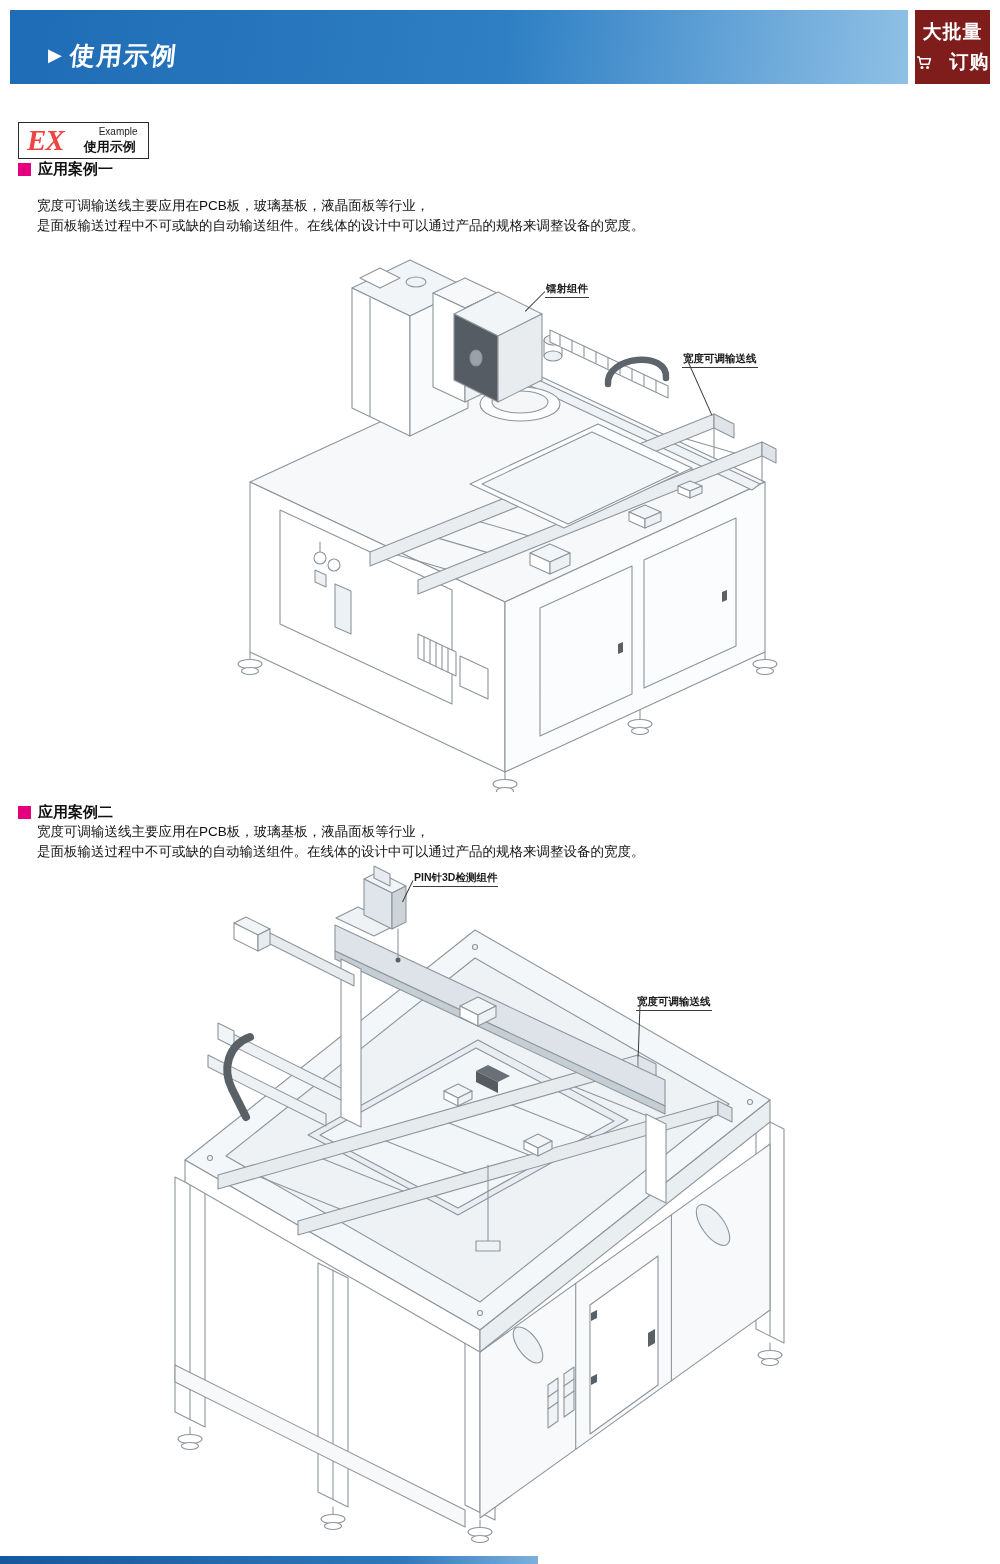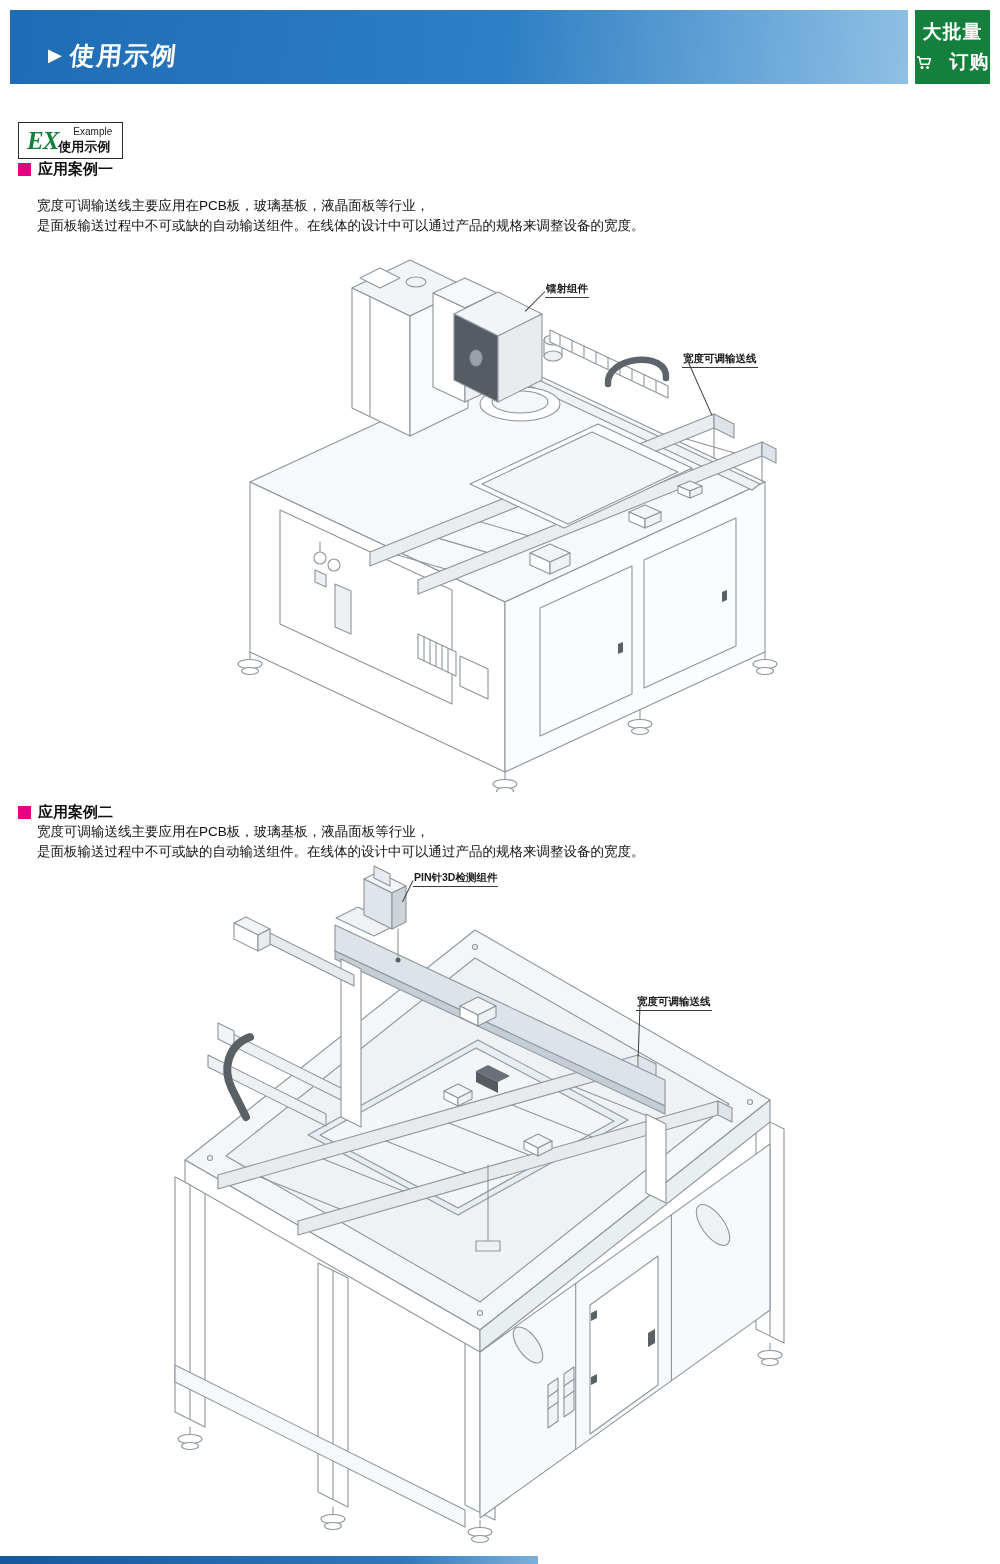--- a/index.html
+++ b/index.html
@@ -8,31 +8,31 @@
 
   
   .banner { position:absolute; left:10px; top:10px; right:92px; height:74px;
     background:linear-gradient(96deg,#1e6cb5 0%, #2e7fc4 55%, #8fc0e5 100%);
     display:flex; align-items:center; padding-left:20px; }
   .banner .title { font-size:40px; font-weight:bold; color:#fff; letter-spacing:3px; line-height:1; }
   .banner .subwrap { display:flex; align-items:center; margin-left:18px; margin-top:16px; }
   .banner .arrow { color:#fff; font-size:18px; margin-right:8px; line-height:1; }
   .banner .subtitle { color:#fff; font-size:25px; font-weight:bold; letter-spacing:2px; transform:skewX(-6deg); line-height:1; }
 
-  .corner-badge { position:absolute; right:10px; top:10px; width:75px; height:74px; background:#15803d;
+  .corner-badge { position:absolute; right:10px; top:10px; width:75px; height:74px; background:#7f1d1d;
     color:#fff; display:flex; flex-direction:column; align-items:center; justify-content:center; gap:4px; }
   .corner-badge .l1 { font-size:19px; font-weight:bold; letter-spacing:1px; }
   .corner-badge .row2 { display:flex; align-items:center; gap:17px; }
   .corner-badge .l2 { font-size:19px; font-weight:bold; letter-spacing:1px; }
 
   
   .ex-badge { position:absolute; left:18px; top:122px; display:inline-flex; align-items:center;
     border:1.5px solid #2a2a2a; background:#fff; padding:3px 10px 3px 8px; }
   .ex-badge .ex { font-family:"Liberation Serif","DejaVu Serif",serif; font-weight:bold; font-style:italic;
-    font-size:25px; color:#15803d; letter-spacing:-1px; margin-right:0; line-height:1; }
+    font-size:29px; color:#ef4444; letter-spacing:-1px; margin-right:20px; line-height:1; }
   .ex-badge .col { display:flex; flex-direction:column; }
   .ex-badge .cap-en { font-size:10px; color:#222; line-height:1.25;padding-left:15px; }
   .ex-badge .cap-cn { font-size:13px; font-weight:bold; color:#111; line-height:1.25; }
 
   
   .sec-heading { position:absolute; left:18px; display:flex; align-items:center; gap:7px;
     font-size:15px; font-weight:bold; color:#111; }
   .sq { width:13px; height:13px; background:#e5007f; display:inline-block; }
   .sec-body { position:absolute; left:37px; font-size:13.5px; line-height:1.45; color:#111; }
 

